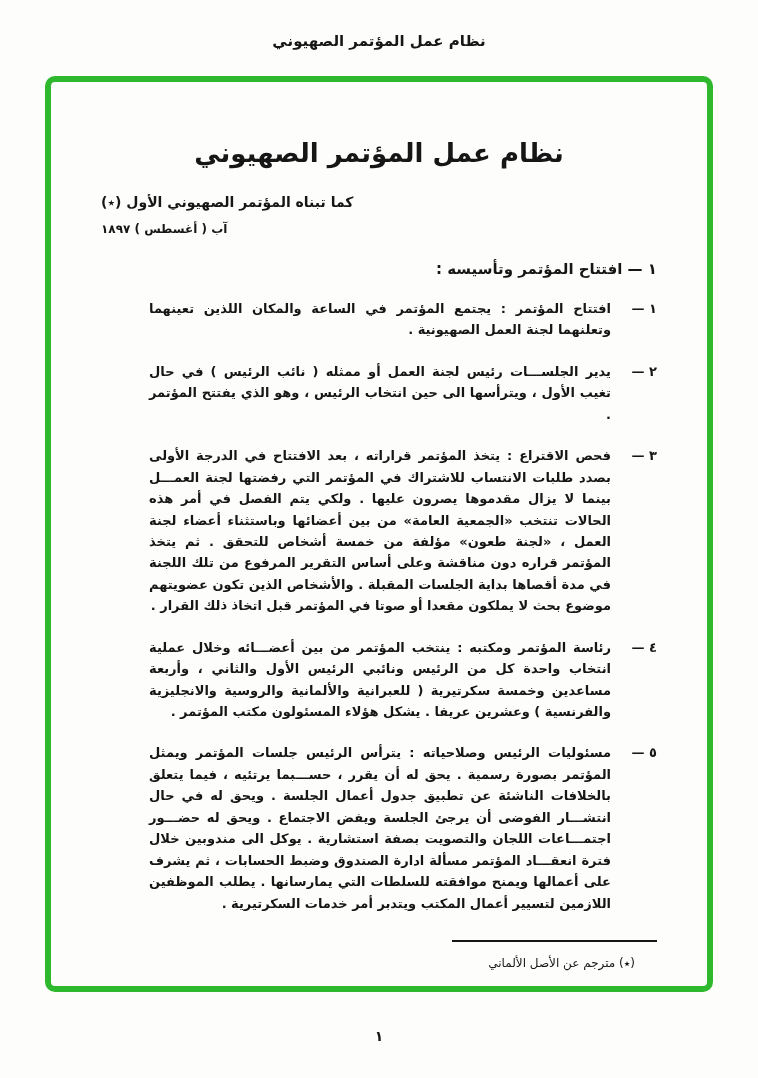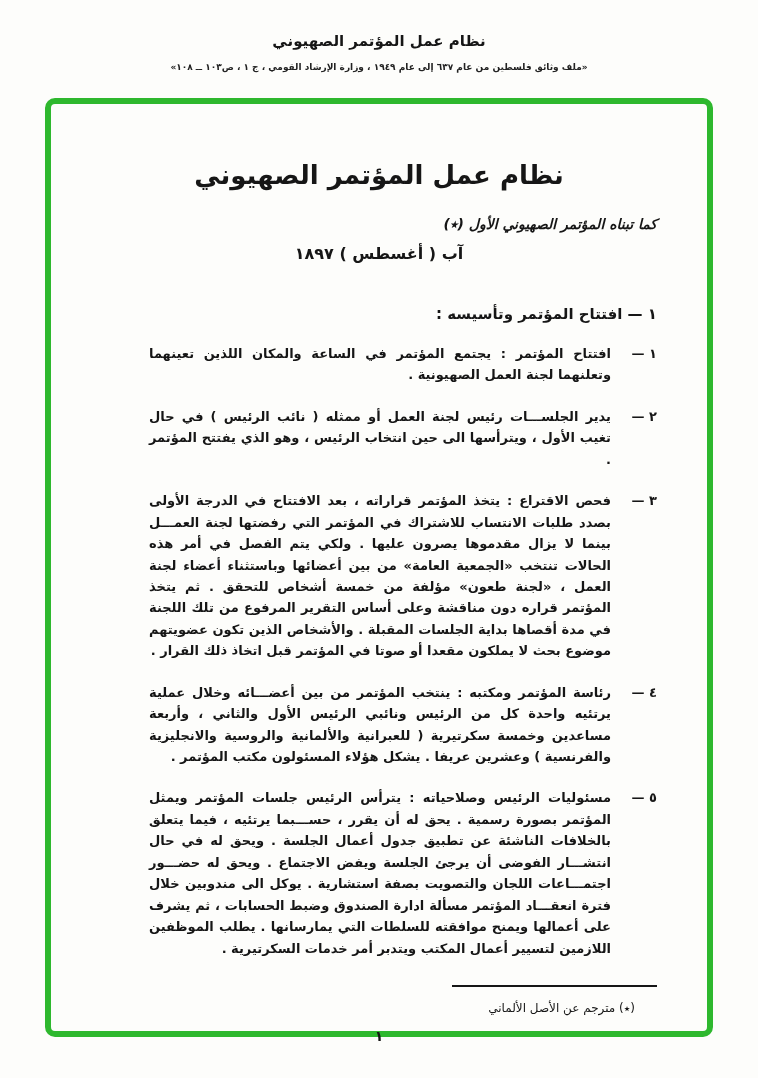--- a/index.html
+++ b/index.html
@@ -45,36 +45,35 @@
     padding: 42px 50px 16px 50px;
     background: #fdfdfb;
   }
   .doc-title {
     text-align: center;
     font-size: 26px;
     font-weight: bold;
     margin-top: 14px;
   }
   .doc-subtitle {
-    text-align: right;
+    text-align: left;
     font-size: 14px;
     font-weight: bold;
     margin-top: 26px;
-    font-style: italic;
   }
   .doc-date {
-    text-align: center;
-    font-size: 16px;
+    text-align: left;
+    font-size: 12px;
     font-weight: bold;
     margin-top: 12px;
   }
   .section-heading {
     font-size: 15px;
     font-weight: bold;
-    margin-top: 42px;
+    margin-top: 24px;
   }
   
   .items {
     margin-top: 6px;
   }
   .item {
     display: flex;
     margin-top: 20px;
     font-size: 13px;
     font-weight: bold;
@@ -113,21 +112,20 @@
     font-weight: bold;
   }
 </style>
 </head>
 <body style="color: rgb(22, 22, 22);">
 
 <div class="page" style="background: rgb(253, 253, 251);">
 
   <header class="top-header">
     <div class="h-title">نظام عمل المؤتمر الصهيوني</div>
-    <div class="h-source">«ملف وثائق فلسطين من عام ٦٣٧ إلى عام ١٩٤٩ ، وزارة الإرشاد القومي ، ج ١ ، ص١٠٣ ــ ١٠٨»</div>
   </header>
 
   <div class="doc-frame" style="border-color: rgb(46, 184, 46);">
     <div class="doc-title">نظام عمل المؤتمر الصهيوني</div>
     <div class="doc-subtitle">كما تبناه المؤتمر الصهيوني الأول (٭)</div>
     <div class="doc-date">آب ( أغسطس ) ١٨٩٧</div>
 
     <div class="section-heading">١ — افتتاح المؤتمر وتأسيسه :</div>
 
     <div class="items" id="items">
@@ -138,21 +136,21 @@
         <div class="item">
           <span class="item-num">٢ —</span>
           <span class="item-text">يدير الجلســـات رئيس لجنة العمل أو ممثله ( نائب الرئيس ) في حال تغيب الأول ، ويترأسها الى حين انتخاب الرئيس ، وهو الذي يفتتح المؤتمر .</span>
         </div>
         <div class="item">
           <span class="item-num">٣ —</span>
           <span class="item-text">فحص الاقتراع : يتخذ المؤتمر قراراته ، بعد الافتتاح في الدرجة الأولى بصدد طلبات الانتساب للاشتراك في المؤتمر التي رفضتها لجنة العمـــل بينما لا يزال مقدموها يصرون عليها . ولكي يتم الفصل في أمر هذه الحالات تنتخب «الجمعية العامة» من بين أعضائها وباستثناء أعضاء لجنة العمل ، «لجنة طعون» مؤلفة من خمسة أشخاص للتحقق . ثم يتخذ المؤتمر قراره دون مناقشة وعلى أساس التقرير المرفوع من تلك اللجنة في مدة أقصاها بداية الجلسات المقبلة . والأشخاص الذين تكون عضويتهم موضوع بحث لا يملكون مقعدا أو صوتا في المؤتمر قبل اتخاذ ذلك القرار .</span>
         </div>
         <div class="item">
           <span class="item-num">٤ —</span>
-          <span class="item-text">رئاسة المؤتمر ومكتبه : ينتخب المؤتمر من بين أعضـــائه وخلال عملية يرتئيه واحدة كل من الرئيس ونائبي الرئيس الأول والثاني ، وأربعة مساعدين وخمسة سكرتيرية ( للعبرانية والألمانية والروسية والانجليزية والفرنسية ) وعشرين عريفا . يشكل هؤلاء المسئولون مكتب المؤتمر .</span>
+          <span class="item-text">رئاسة المؤتمر ومكتبه : ينتخب المؤتمر من بين أعضـــائه وخلال عملية انتخاب واحدة كل من الرئيس ونائبي الرئيس الأول والثاني ، وأربعة مساعدين وخمسة سكرتيرية ( للعبرانية والألمانية والروسية والانجليزية والفرنسية ) وعشرين عريفا . يشكل هؤلاء المسئولون مكتب المؤتمر .</span>
         </div>
         <div class="item">
           <span class="item-num">٥ —</span>
           <span class="item-text">مسئوليات الرئيس وصلاحياته : يترأس الرئيس جلسات المؤتمر ويمثل المؤتمر بصورة رسمية . يحق له أن يقرر ، حســـبما يرتئيه ، فيما يتعلق بالخلافات الناشئة عن تطبيق جدول أعمال الجلسة . ويحق له في حال انتشـــار الفوضى أن يرجئ الجلسة ويفض الاجتماع . ويحق له حضـــور اجتمـــاعات اللجان والتصويت بصفة استشارية . يوكل الى مندوبين خلال فترة انعقـــاد المؤتمر مسألة ادارة الصندوق وضبط الحسابات ، ثم يشرف على أعمالها ويمنح موافقته للسلطات التي يمارسانها . يطلب الموظفين اللازمين لتسيير أعمال المكتب ويتدبر أمر خدمات السكرتيرية .</span>
         </div>
       </div>
 
     <hr class="footnote-rule">
     <div class="footnote">(٭) مترجم عن الأصل الألماني</div>
   </div>

